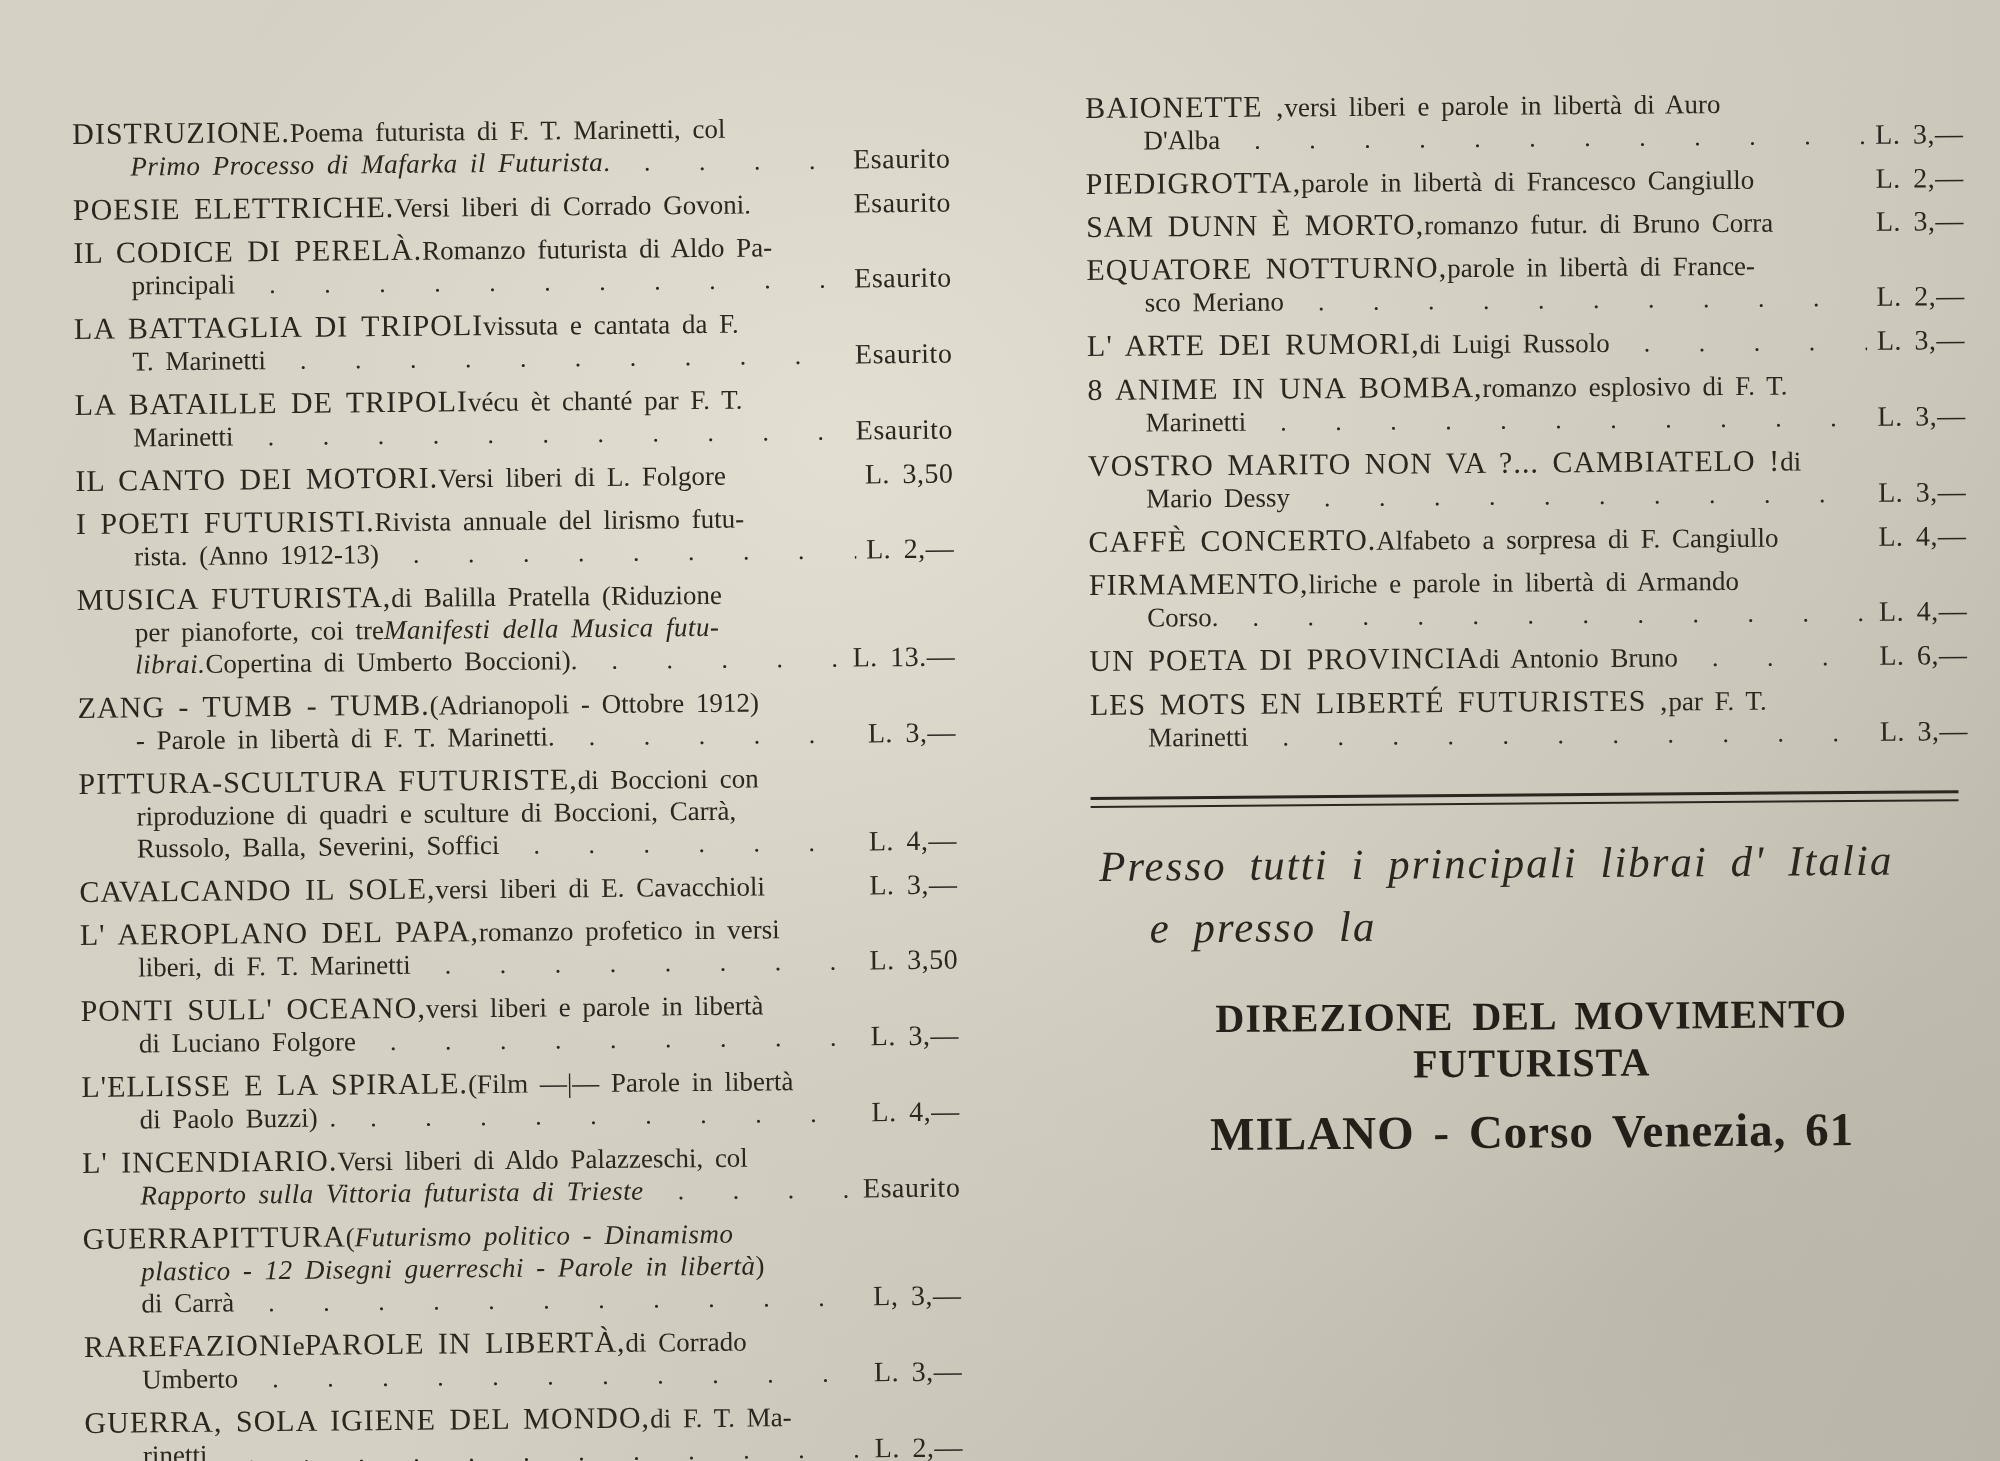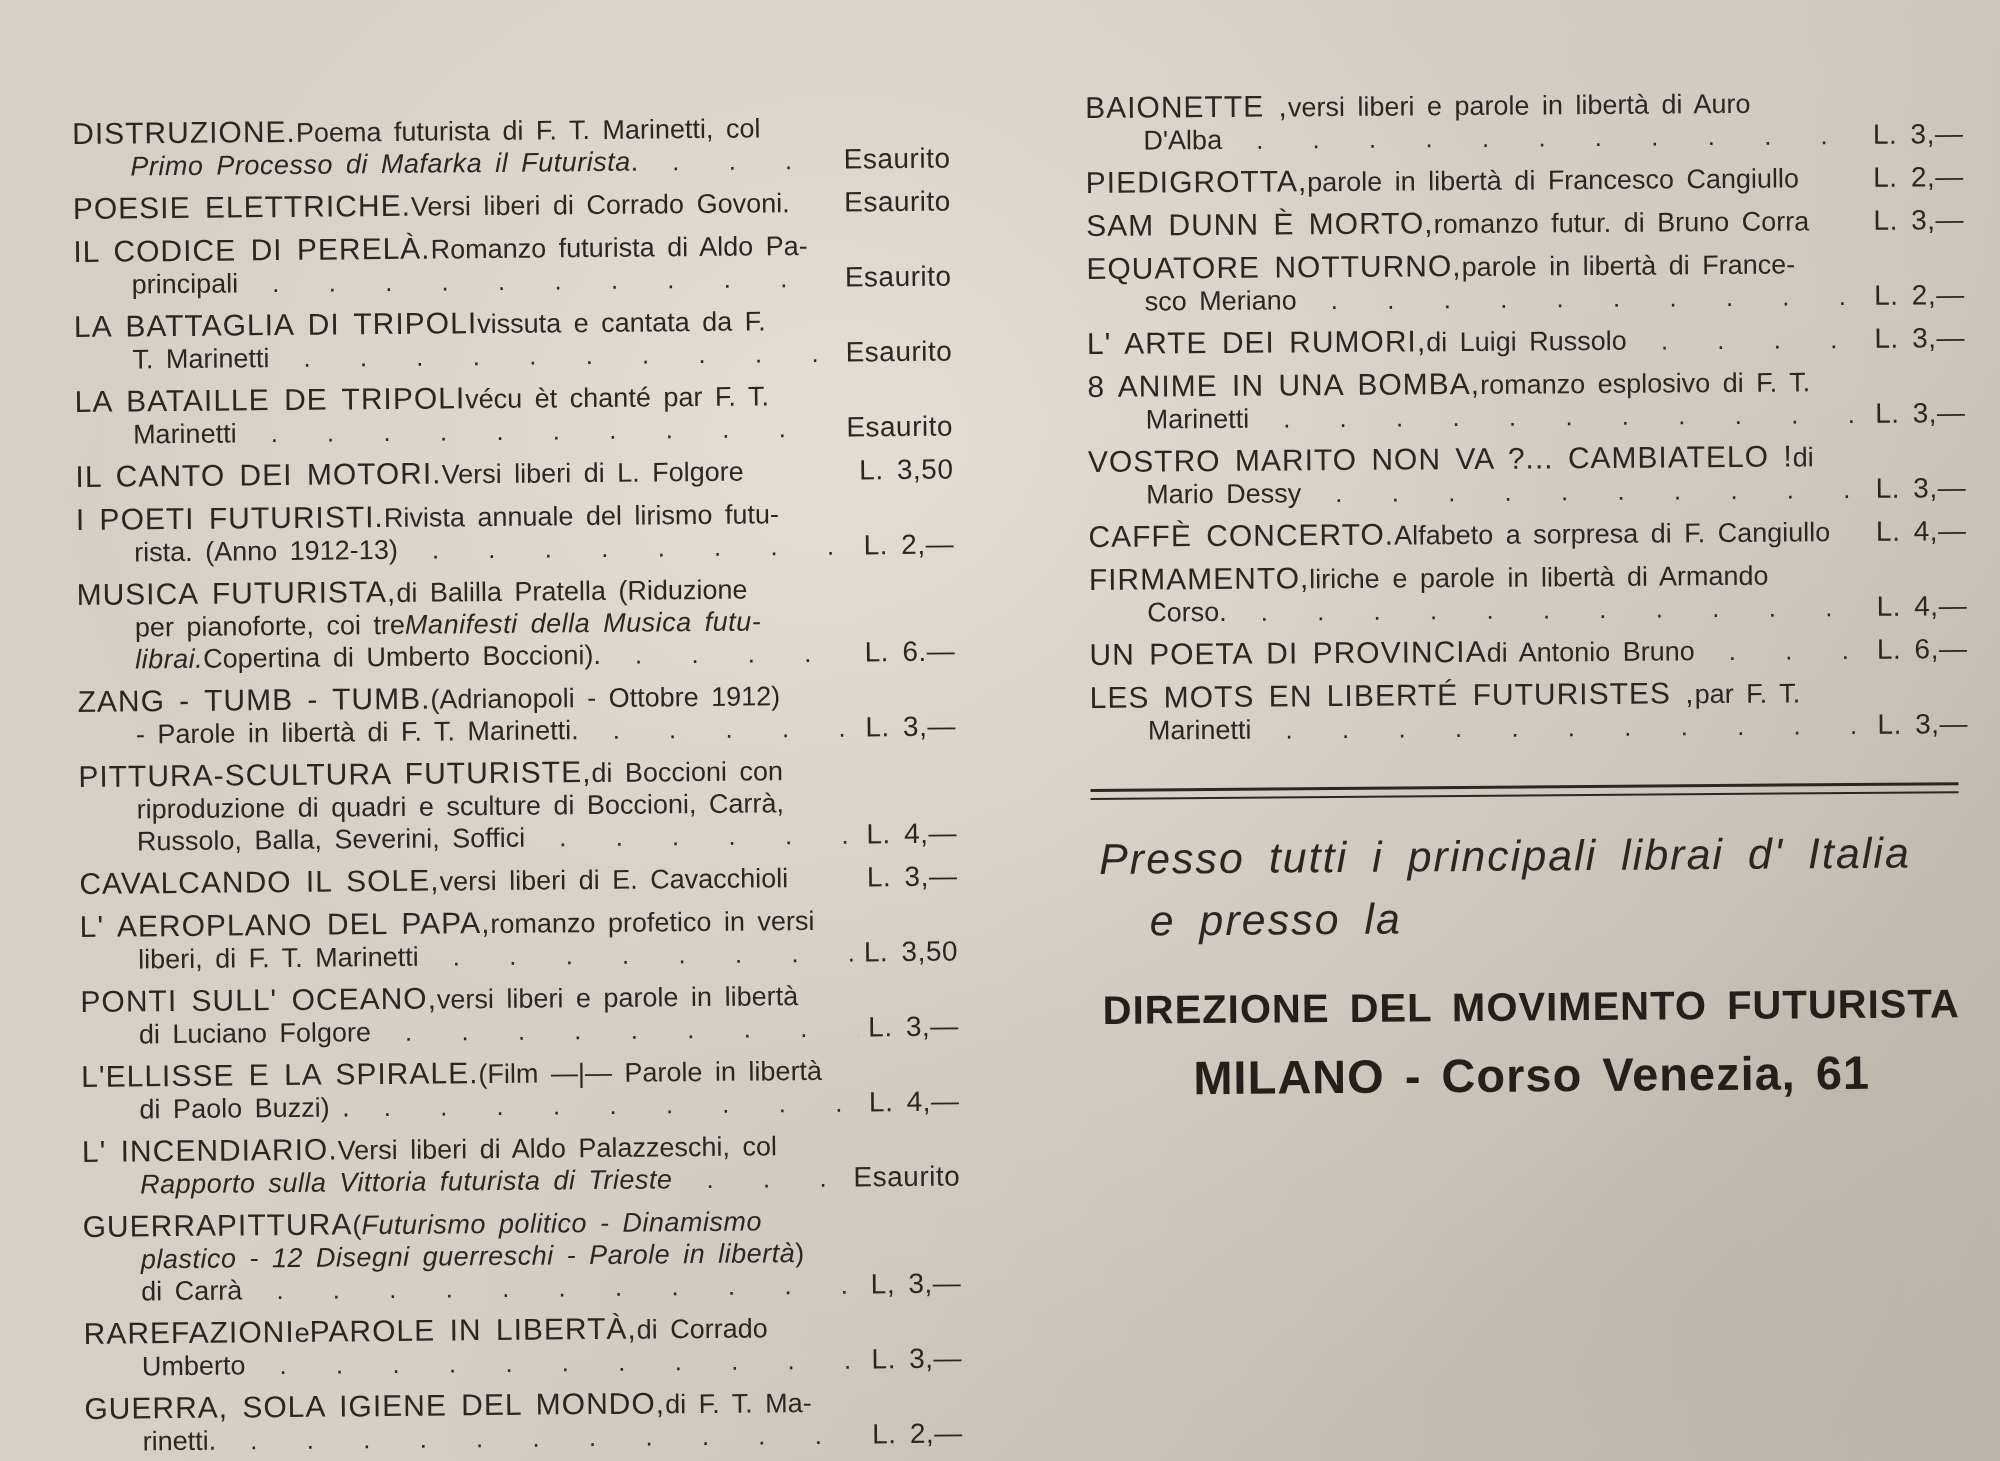--- a/index.html
+++ b/index.html
@@ -4,21 +4,21 @@
 <style>
   html,body{margin:0;padding:0;}
   .page{
     position:relative;
     width:2000px;height:1461px;
     overflow:hidden;
     background:
       radial-gradient(ellipse at 42% 30%, rgba(228,224,212,.9) 0%, rgba(212,208,195,.6) 45%, rgba(0,0,0,0) 75%),
       radial-gradient(ellipse at 85% 90%, rgba(168,164,152,.35) 0%, rgba(0,0,0,0) 55%),
       linear-gradient(115deg,#d6d2c5 0%, #d4d0c3 40%, #cac6b9 78%, #bfbbae 100%);
-    font-family:Liberation Sans, sans-serif;
+    font-family:Liberation Serif, serif;
     color:#2b2620;
   }
   .col{position:absolute;}
   .col-left{left:72px;top:118px;width:878px;transform:rotate(-0.55deg);transform-origin:left top;}
   .col-right{left:1085px;top:92px;width:878px;transform:rotate(-0.45deg);transform-origin:left top;}
   .entry{margin-bottom:10px;}
   .line{display:flex;align-items:baseline;line-height:32px;word-spacing:5px;white-space:nowrap;}
   .line.ind{padding-left:58px;}
   .seg-t{font-size:30px;letter-spacing:1px;}
   .seg-r{font-size:27px;}
@@ -121,21 +121,21 @@
           <span class="seg-r"> di Balilla Pratella (Riduzione</span>
         </div>
         <div class="line ind">
           <span class="seg-r">per pianoforte, coi tre </span>
           <span class="seg-i">Manifesti della Musica futu-</span>
         </div>
         <div class="line ind">
           <span class="seg-i">librai.</span>
           <span class="seg-r"> Copertina di Umberto Boccioni).</span>
           <span class="fill dots">. . . . . . . . . . . . . . . . . . . .</span>
-          <span class="price">L. 6.—</span>
+          <span class="price">L. 13.—</span>
         </div>
       </div>
       <div class="entry">
         <div class="line">
           <span class="seg-t">ZANG - TUMB - TUMB.</span>
           <span class="seg-r"> (Adrianopoli - Ottobre 1912)</span>
         </div>
         <div class="line ind">
           <span class="seg-r">- Parole in libertà di F. T. Marinetti.</span>
           <span class="fill dots">. . . . . . . . . . . . . . . . . . . .</span>

